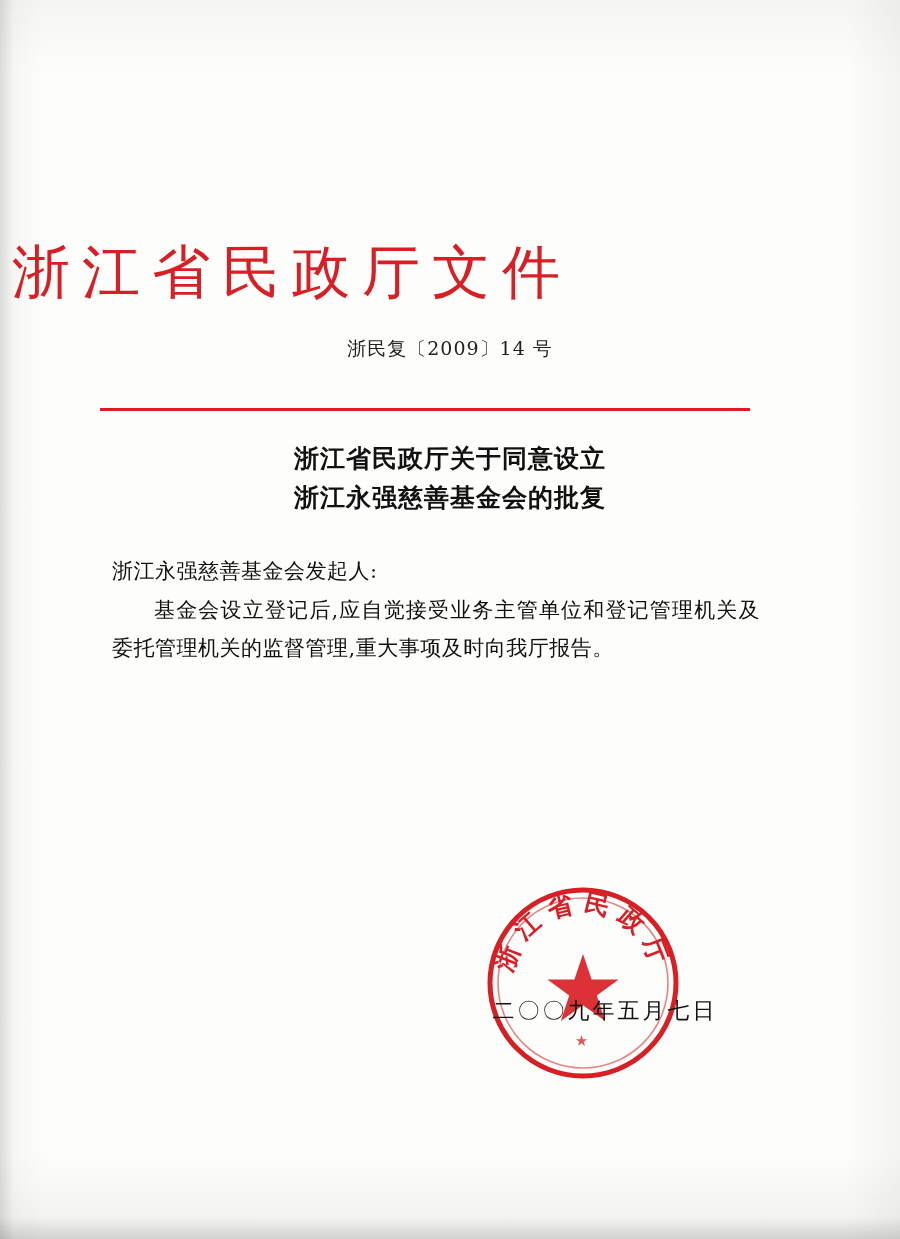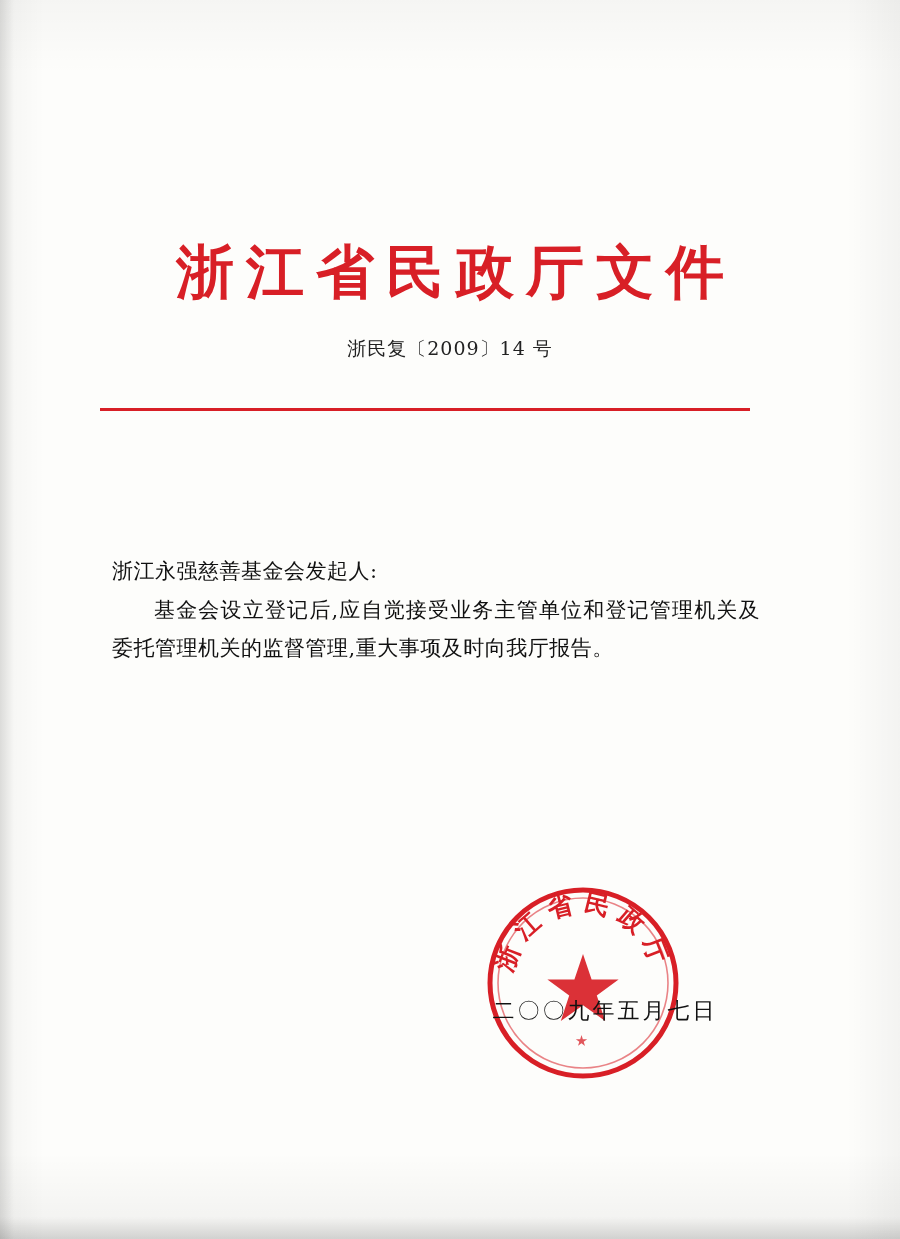--- a/index.html
+++ b/index.html
@@ -32,24 +32,24 @@
       linear-gradient(90deg, rgba(0,0,0,0.035) 0%, rgba(0,0,0,0) 5%, rgba(0,0,0,0) 94%, rgba(0,0,0,0.04) 100%),
       linear-gradient(180deg, rgba(0,0,0,0.03) 0%, rgba(0,0,0,0) 6%, rgba(0,0,0,0) 93%, rgba(0,0,0,0.05) 100%);
     pointer-events: none;
   }
 
   .doc-title {
     position: absolute;
     top: 240px;
     left: 0;
     width: 900px;
-    text-align: center;
+    text-align: left;
     color: #d81f26;
     font-family: "DejaVu Serif", "Liberation Serif", serif;
-    font-weight: bold;
+    font-weight: normal;
     font-size: 58px;
     letter-spacing: 12px;
     text-indent: 12px;
     line-height: 1.12;
     white-space: nowrap;
   }
 
   .doc-number {
     position: absolute;
     top: 336px;
@@ -151,20 +151,24 @@
 <div class="page">
 
   <div class="edge-shadow-left"></div>
 
   <div class="doc-title">浙江省民政厅文件</div>
 
   <div class="doc-number">浙民复〔2009〕14 号</div>
 
   <div class="red-rule"></div>
 
+  <div class="subject">
+    <div>浙江省民政厅关于同意设立</div>
+    <div>浙江永强慈善基金会的批复</div>
+  </div>
 
   <div class="body-block">
     <p class="salutation">浙江永强慈善基金会发起人:</p>
     <p class="para">基金会设立登记后,应自觉接受业务主管单位和登记管理机关及委托管理机关的监督管理,重大事项及时向我厅报告。</p>
   </div>
 
   <div class="seal">
     <svg width="198" height="198" viewBox="0 0 198 198" xmlns="http://www.w3.org/2000/svg">
       <g fill="none" stroke="#d81f26" stroke-width="5">
         <circle cx="99" cy="99" r="93"></circle>

